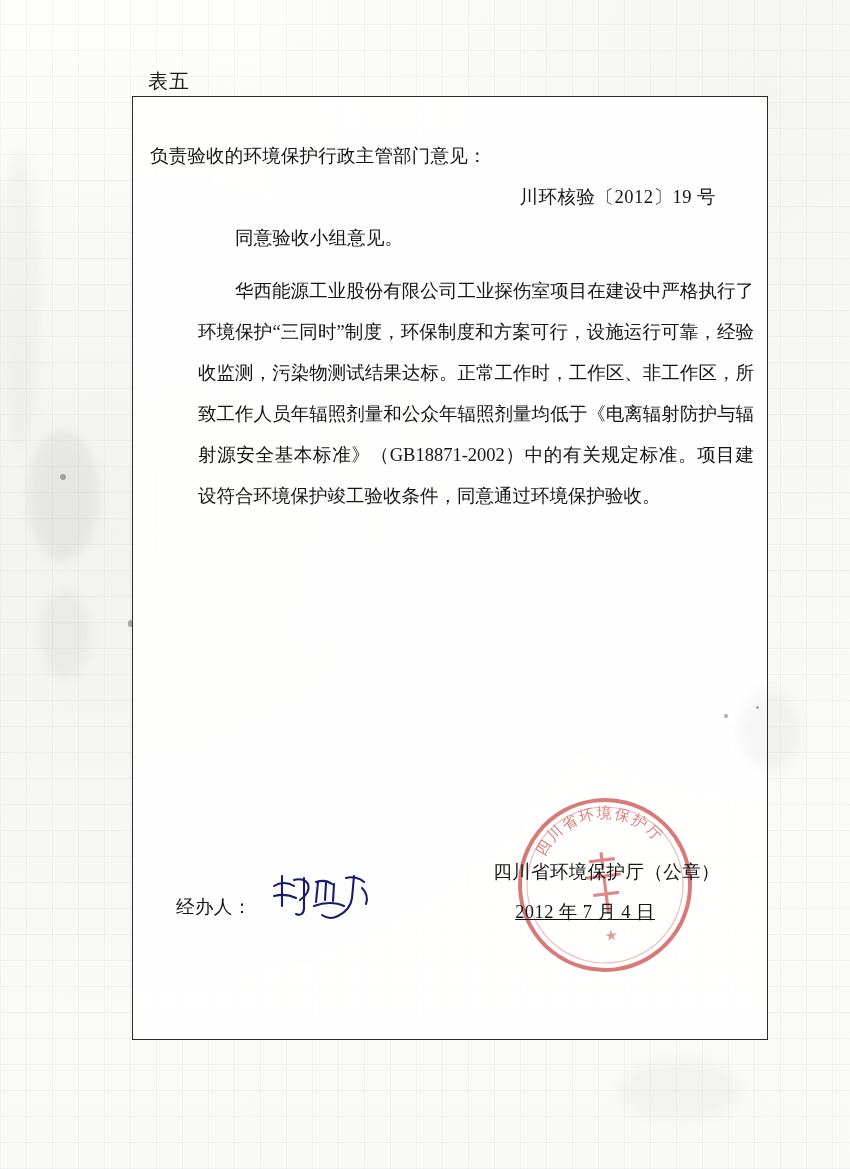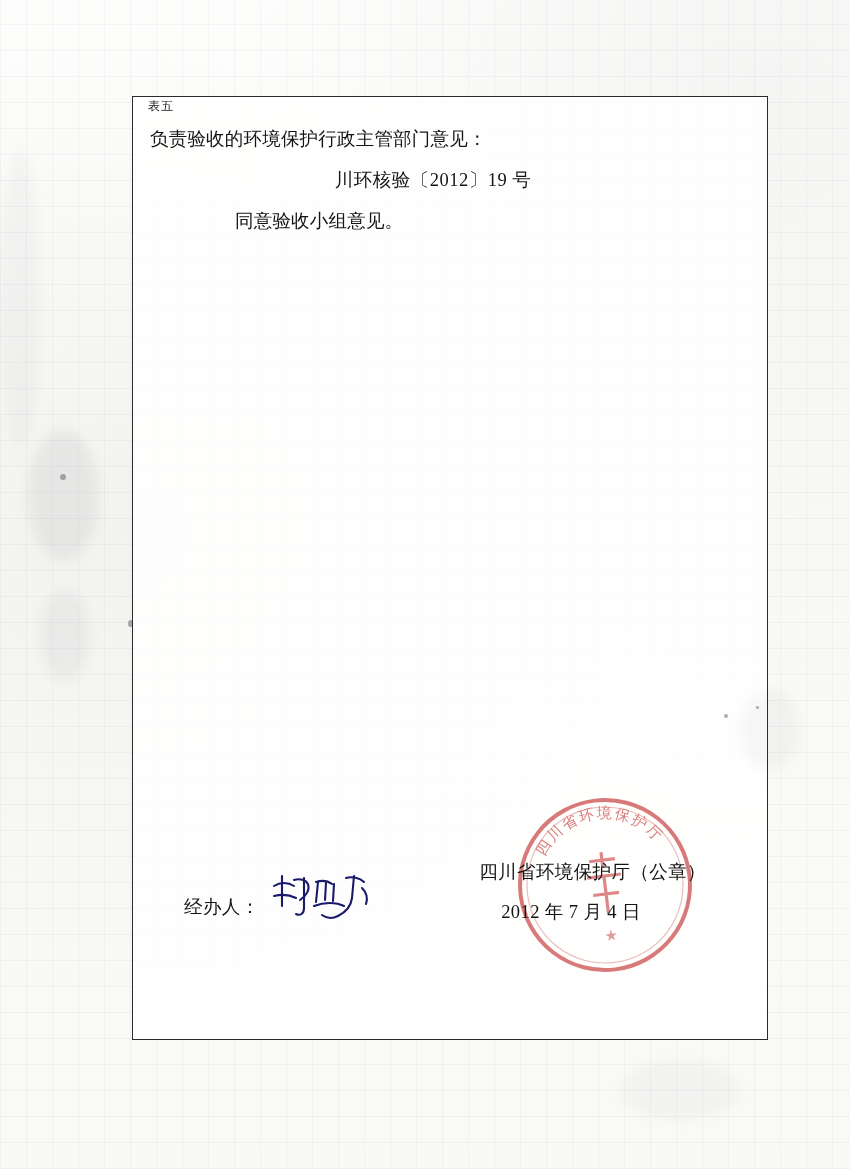--- a/index.html
+++ b/index.html
@@ -66,46 +66,45 @@
     width: 636px;
     height: 944px;
     border: 1.6px solid #2b2b2b;
     box-sizing: border-box;
   }
 
   .form-tag {
     position: absolute;
     left: 148px;
     top: 68px;
-    font-size: 12px;
+    font-size: 20px;
     color: #1b1b1b;
     letter-spacing: 1px;
-    margin-top: 30px;
   }
 
   .content {
     position: absolute;
     left: 150px;
-    top: 119px;
+    top: 136px;
     width: 604px;
   }
 
   .line {
     font-size: 18.5px;
     line-height: 41px;
     color: #141414;
     letter-spacing: 0.2px;
     white-space: pre-wrap;
   }
   .indent2 { text-indent: 2em; margin-left: 48px; }
   .doc-no {
     font-size: 18.5px;
     line-height: 41px;
     color: #141414;
-    text-align: center;
+    text-align: right;
     padding-right: 38px;
     letter-spacing: 0.5px;
   }
   .body-block {
     text-align: justify;
     text-justify: inter-ideograph;
     font-size: 18.5px;
     line-height: 41px;
     color: #141414;
   }
@@ -115,45 +114,45 @@
   
   .sig-area {
     position: absolute;
     left: 150px;
     top: 852px;
     width: 604px;
     height: 120px;
   }
   .sig-right {
     position: absolute;
-    right: 48px;
+    right: 34px;
     top: 0;
     text-align: left;
   }
   .sig-org {
     font-size: 18.5px;
     color: #141414;
     line-height: 40px;
     letter-spacing: 0.4px;
   }
   .sig-date {
     font-size: 18.5px;
     color: #141414;
     line-height: 40px;
     letter-spacing: 0.4px;
     padding-left: 22px;
+    text-decoration: underline;
   }
   .sig-left {
     position: absolute;
     left: 26px;
     top: 42px;
     font-size: 18.5px;
     color: #141414;
     letter-spacing: 0.4px;
-    margin-left: 8px;
   }
 
   
   .handwriting {
     position: absolute;
     left: 120px;
     top: 16px;
     width: 120px;
     height: 56px;
   }
@@ -199,20 +198,21 @@
 
   <div class="form-tag">表五</div>
 
   <div class="frame"></div>
 
   <div class="content">
     <div class="line">负责验收的环境保护行政主管部门意见：</div>
     <div class="doc-no">川环核验〔2012〕19 号</div>
     <div class="line indent2">同意验收小组意见。</div>
     <div class="spacer-sm"></div>
+    <div class="body-block indent2">华西能源工业股份有限公司工业探伤室项目在建设中严格执行了环境保护“三同时”制度，环保制度和方案可行，设施运行可靠，经验收监测，污染物测试结果达标。正常工作时，工作区、非工作区，所致工作人员年辐照剂量和公众年辐照剂量均低于《电离辐射防护与辐射源安全基本标准》（GB18871-2002）中的有关规定标准。项目建设符合环境保护竣工验收条件，同意通过环境保护验收。</div>
     <div class="spacer-md"></div>
   </div>
 
   <div class="seal">
     <svg width="190" height="190" viewBox="0 0 190 190" xmlns="http://www.w3.org/2000/svg">
       <circle cx="95" cy="95" r="85" fill="none" stroke="#c22a2a" stroke-width="4"></circle>
       <circle cx="95" cy="95" r="78" fill="none" stroke="#c22a2a" stroke-width="1.2" opacity="0.5"></circle>
       <path id="sealArc" d="M 28,95 A 67,67 0 0 1 162,95" fill="none"></path>
       <text class="seal-text" font-size="19">
         <textPath href="#sealArc" startOffset="50%" text-anchor="middle">四川省环境保护厅</textPath>

